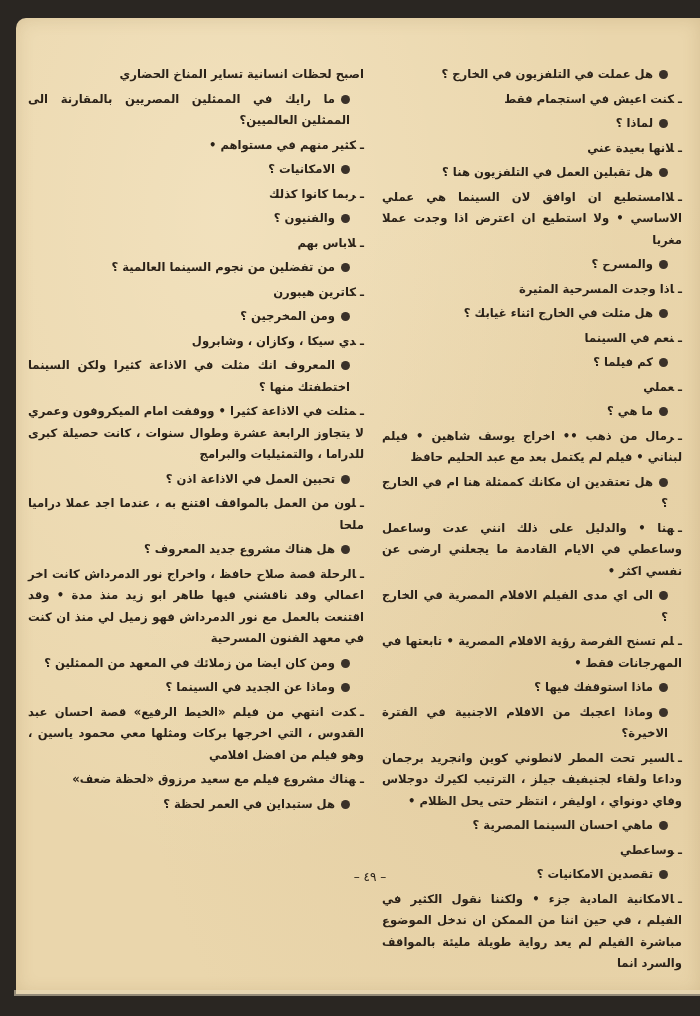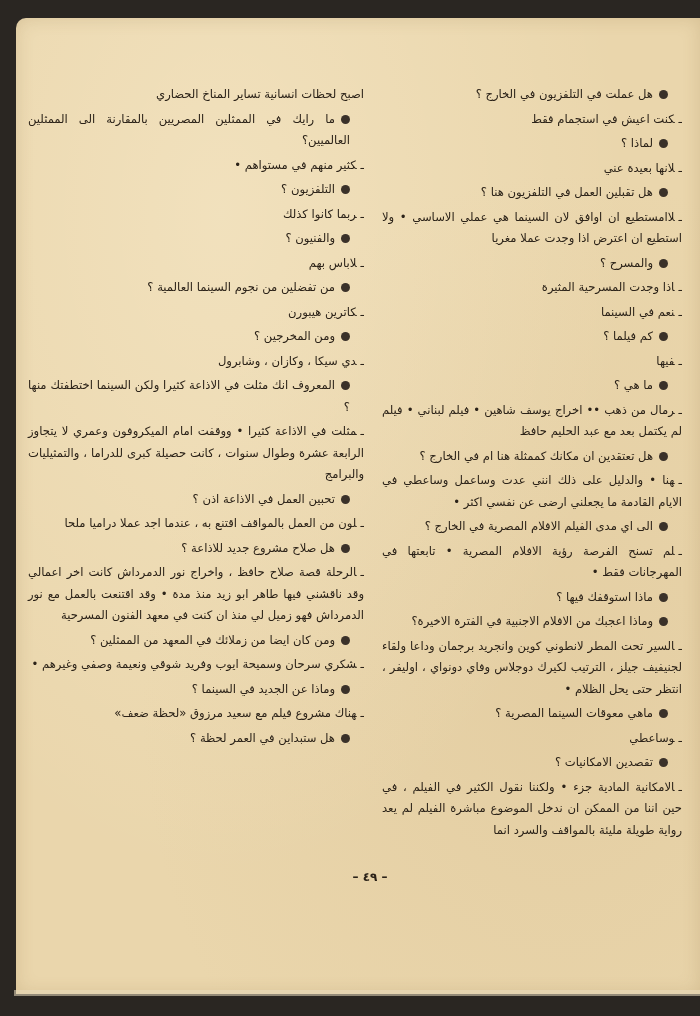--- a/index.html
+++ b/index.html
@@ -31,26 +31,27 @@
       position: absolute;
       left: 14px;
       top: 990px;
       width: 686px;
       height: 6px;
       background: #e9dcc0;
       opacity: 0.55;
     }
     .column {
       position: absolute;
-      top: 84px;
+      top: 64px;
       direction: rtl;
       text-align: right;
       color: #2b2218;
       font-size: 11.6px;
       line-height: 21.5px;
+      font-weight: bold;
     }
     .col-right {
       left: 382px;
       width: 300px;
     }
     .col-left {
       left: 28px;
       width: 336px;
     }
     .p {
@@ -86,73 +87,73 @@
     .page-number {
       position: absolute;
       left: 340px;
       top: 870px;
       width: 60px;
       text-align: center;
       direction: rtl;
       font-size: 12px;
       color: #2b2218;
       letter-spacing: 2px;
-      font-weight: bold;
     }
   </style>
 </head>
 <body>
 
 <div class="page"></div>
 <div class="bottom-edge"></div>
 
 <div class="column col-right" id="col-right">
     <p class="p q"><span class="bullet"></span><span>هل عملت في التلفزيون في الخارج ؟</span></p>
     <p class="p a"><span class="dash">ـ</span><span>كنت اعيش في استجمام فقط</span></p>
     <p class="p q"><span class="bullet"></span><span>لماذا ؟</span></p>
     <p class="p a"><span class="dash">ـ</span><span>لانها بعيدة عني</span></p>
     <p class="p q"><span class="bullet"></span><span>هل تقبلين العمل في التلفزيون هنا ؟</span></p>
     <p class="p a"><span class="dash">ـ</span><span>لاامستطيع ان اوافق لان السينما هي عملي الاساسي • ولا استطيع ان اعترض اذا وجدت عملا مغريا</span></p>
     <p class="p q"><span class="bullet"></span><span>والمسرح ؟</span></p>
     <p class="p a"><span class="dash">ـ</span><span>اذا وجدت المسرحية المثيرة</span></p>
+    <p class="p q"><span class="bullet"></span><span>هل مثلت في الخارج اثناء غيابك ؟</span></p>
     <p class="p a"><span class="dash">ـ</span><span>نعم في السينما</span></p>
     <p class="p q"><span class="bullet"></span><span>كم فيلما ؟</span></p>
-    <p class="p a"><span class="dash">ـ</span><span>فيها</span></p>
+    <p class="p a"><span class="dash">ـ</span><span>عملي</span></p>
     <p class="p q"><span class="bullet"></span><span>ما هي ؟</span></p>
     <p class="p a"><span class="dash">ـ</span><span>رمال من ذهب •• اخراج يوسف شاهين • فيلم لبناني • فيلم لم يكتمل بعد مع عبد الحليم حافظ</span></p>
     <p class="p q"><span class="bullet"></span><span>هل تعتقدين ان مكانك كممثلة هنا ام في الخارج ؟</span></p>
     <p class="p a"><span class="dash">ـ</span><span>هنا • والدليل على ذلك انني عدت وساعمل وساعطي في الايام القادمة ما يجعلني ارضى عن نفسي اكثر •</span></p>
     <p class="p q"><span class="bullet"></span><span>الى اي مدى الفيلم الافلام المصرية في الخارج ؟</span></p>
     <p class="p a"><span class="dash">ـ</span><span>لم تسنح الفرصة رؤية الافلام المصرية • تابعتها في المهرجانات فقط •</span></p>
     <p class="p q"><span class="bullet"></span><span>ماذا استوقفك فيها ؟</span></p>
     <p class="p q"><span class="bullet"></span><span>وماذا اعجبك من الافلام الاجنبية في الفترة الاخيرة؟</span></p>
     <p class="p a"><span class="dash">ـ</span><span>السير تحت المطر لانطوني كوين وانجريد برجمان وداعا ولقاء لجنيفيف جيلز ، الترتيب لكيرك دوجلاس وفاي دونواي ، اوليفر ، انتظر حتى يحل الظلام •</span></p>
-    <p class="p q"><span class="bullet"></span><span>ماهي معوقات السينما المصرية ؟</span></p>
+    <p class="p q"><span class="bullet"></span><span>ماهي احسان السينما المصرية ؟</span></p>
     <p class="p a"><span class="dash">ـ</span><span>وساعطي</span></p>
     <p class="p q"><span class="bullet"></span><span>تقصدين الامكانيات ؟</span></p>
     <p class="p a"><span class="dash">ـ</span><span>الامكانية المادية جزء • ولكننا نقول الكثير في الفيلم ، في حين اننا من الممكن ان ندخل الموضوع مباشرة الفيلم لم يعد رواية طويلة مليئة بالمواقف والسرد انما</span></p>
   </div>
 <div class="column col-left" id="col-left">
     <p class="p cont"><span>اصبح لحظات انسانية تساير المناخ الحضاري</span></p>
     <p class="p q"><span class="bullet"></span><span>ما رايك في الممثلين المصريين بالمقارنة الى الممثلين العالميين؟</span></p>
     <p class="p a"><span class="dash">ـ</span><span>كثير منهم في مستواهم •</span></p>
-    <p class="p q"><span class="bullet"></span><span>التلفزيون ؟</span></p>
+    <p class="p q"><span class="bullet"></span><span>الامكانيات ؟</span></p>
     <p class="p a"><span class="dash">ـ</span><span>ربما كانوا كذلك</span></p>
     <p class="p q"><span class="bullet"></span><span>والفنيون ؟</span></p>
     <p class="p a"><span class="dash">ـ</span><span>لاباس بهم</span></p>
     <p class="p q"><span class="bullet"></span><span>من تفضلين من نجوم السينما العالمية ؟</span></p>
     <p class="p a"><span class="dash">ـ</span><span>كاترين هيبورن</span></p>
     <p class="p q"><span class="bullet"></span><span>ومن المخرجين ؟</span></p>
     <p class="p a"><span class="dash">ـ</span><span>دي سيكا ، وكازان ، وشابرول</span></p>
     <p class="p q"><span class="bullet"></span><span>المعروف انك مثلت في الاذاعة كثيرا ولكن السينما اختطفتك منها ؟</span></p>
     <p class="p a"><span class="dash">ـ</span><span>مثلت في الاذاعة كثيرا • ووقفت امام الميكروفون وعمري لا يتجاوز الرابعة عشرة وطوال سنوات ، كانت حصيلة كبرى للدراما ، والتمثيليات والبرامج</span></p>
     <p class="p q"><span class="bullet"></span><span>تحبين العمل في الاذاعة اذن ؟</span></p>
     <p class="p a"><span class="dash">ـ</span><span>لون من العمل بالمواقف اقتنع به ، عندما اجد عملا دراميا ملحا</span></p>
-    <p class="p q"><span class="bullet"></span><span>هل صلاح مشروع جديد للاذاعة ؟</span></p>
+    <p class="p q"><span class="bullet"></span><span>هل هناك مشروع جديد المعروف ؟</span></p>
     <p class="p a"><span class="dash">ـ</span><span>الرحلة قصة صلاح حافظ ، واخراج نور الدمرداش كانت اخر اعمالي وقد ناقشني فيها طاهر ابو زيد منذ مدة • وقد اقتنعت بالعمل مع نور الدمرداش فهو زميل لي منذ ان كنت في معهد الفنون المسرحية</span></p>
     <p class="p q"><span class="bullet"></span><span>ومن كان ايضا من زملائك في المعهد من الممثلين ؟</span></p>
-    <p class="p a"><span class="dash">ـ</span><span>شكري سرحان وسميحة ايوب وفريد شوقي ونعيمة وصفي وغيرهم •</span></p>
     <p class="p q"><span class="bullet"></span><span>وماذا عن الجديد في السينما ؟</span></p>
+    <p class="p a"><span class="dash">ـ</span><span>كدت انتهي من فيلم «الخيط الرفيع» قصة احسان عبد القدوس ، التي اخرجها بركات ومثلها معي محمود ياسين ، وهو فيلم من افضل افلامي</span></p>
     <p class="p a"><span class="dash">ـ</span><span>هناك مشروع فيلم مع سعيد مرزوق «لحظة ضعف»</span></p>
     <p class="p q"><span class="bullet"></span><span>هل ستبداين في العمر لحظة ؟</span></p>
   </div>
 
 <div class="page-number">– ٤٩ –</div>
 
 </body></html>

